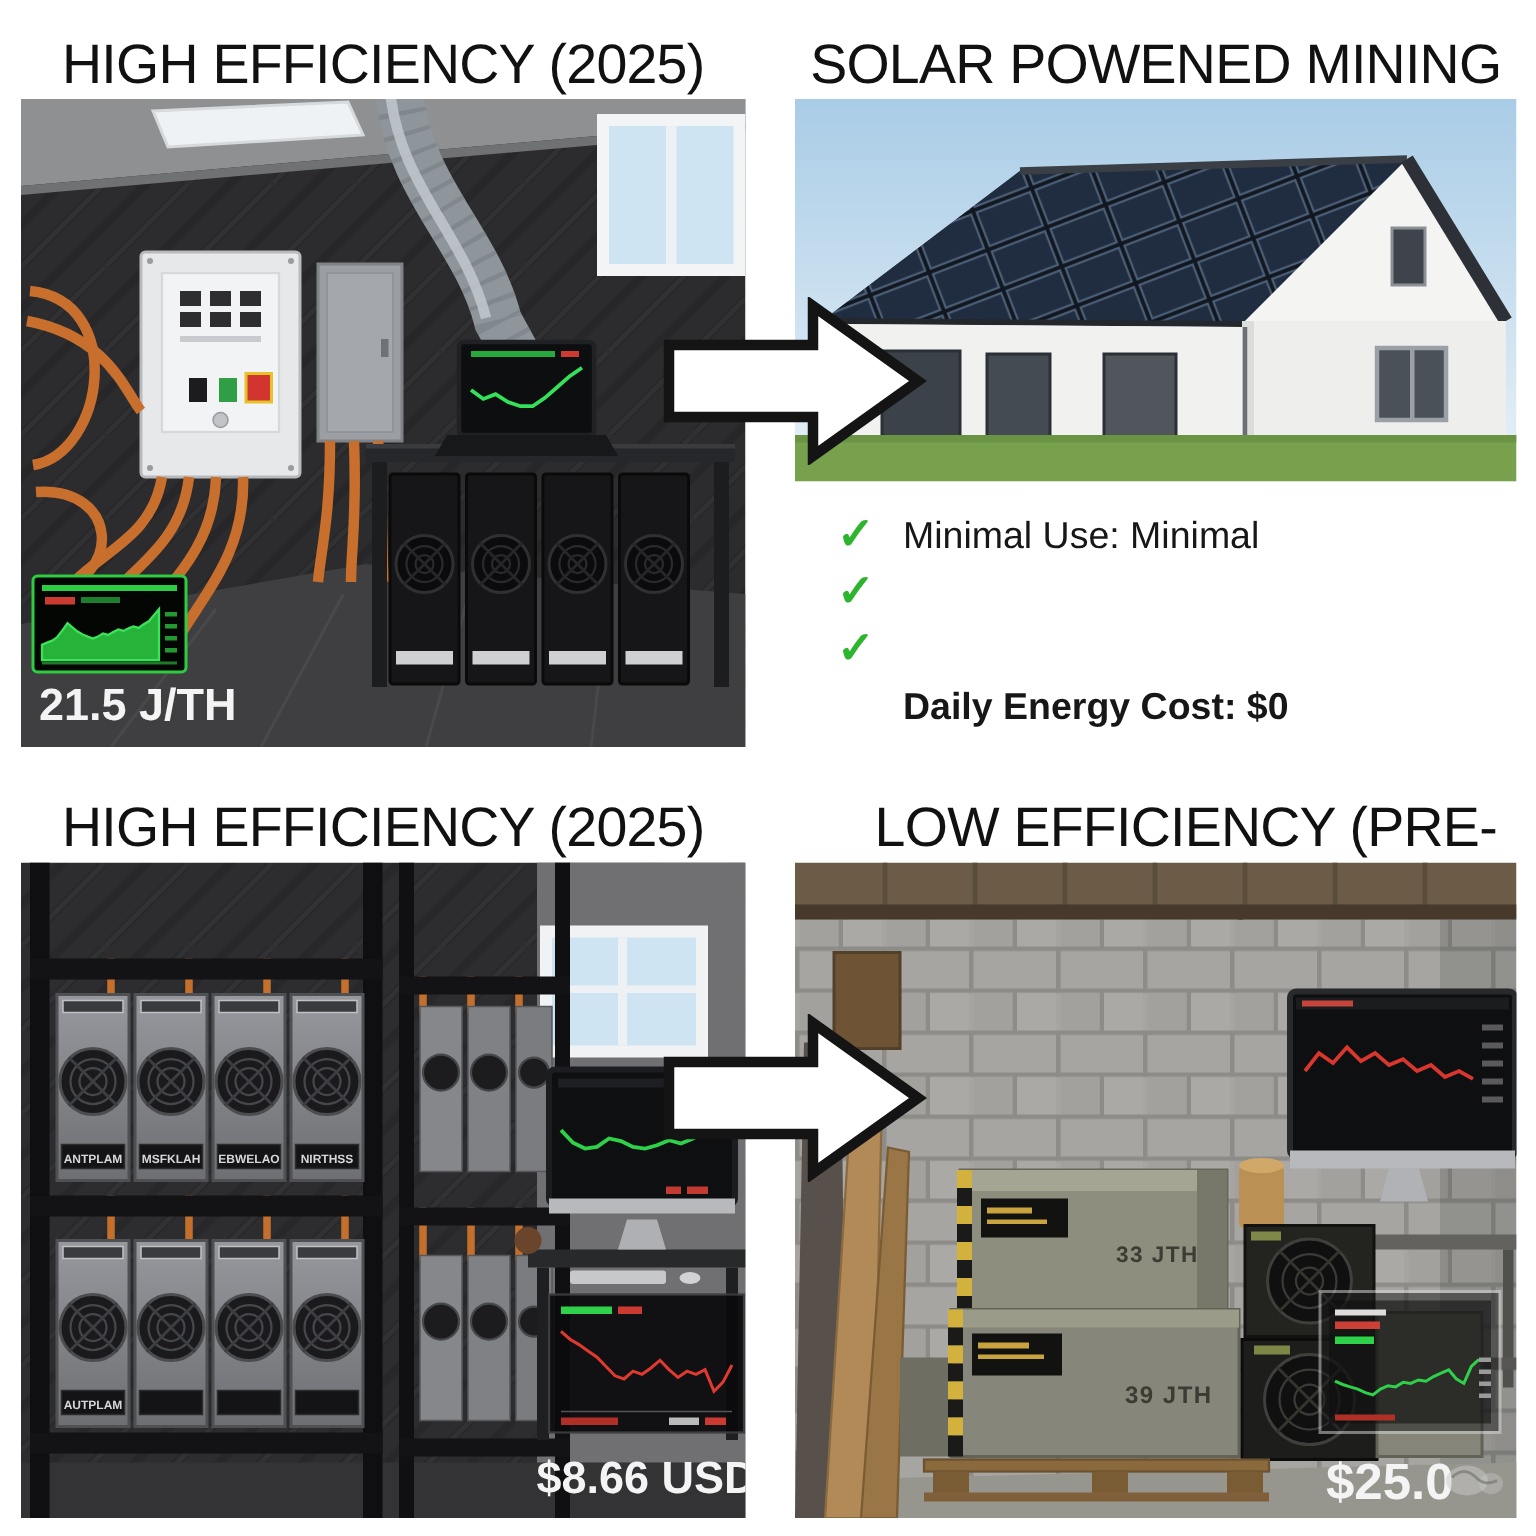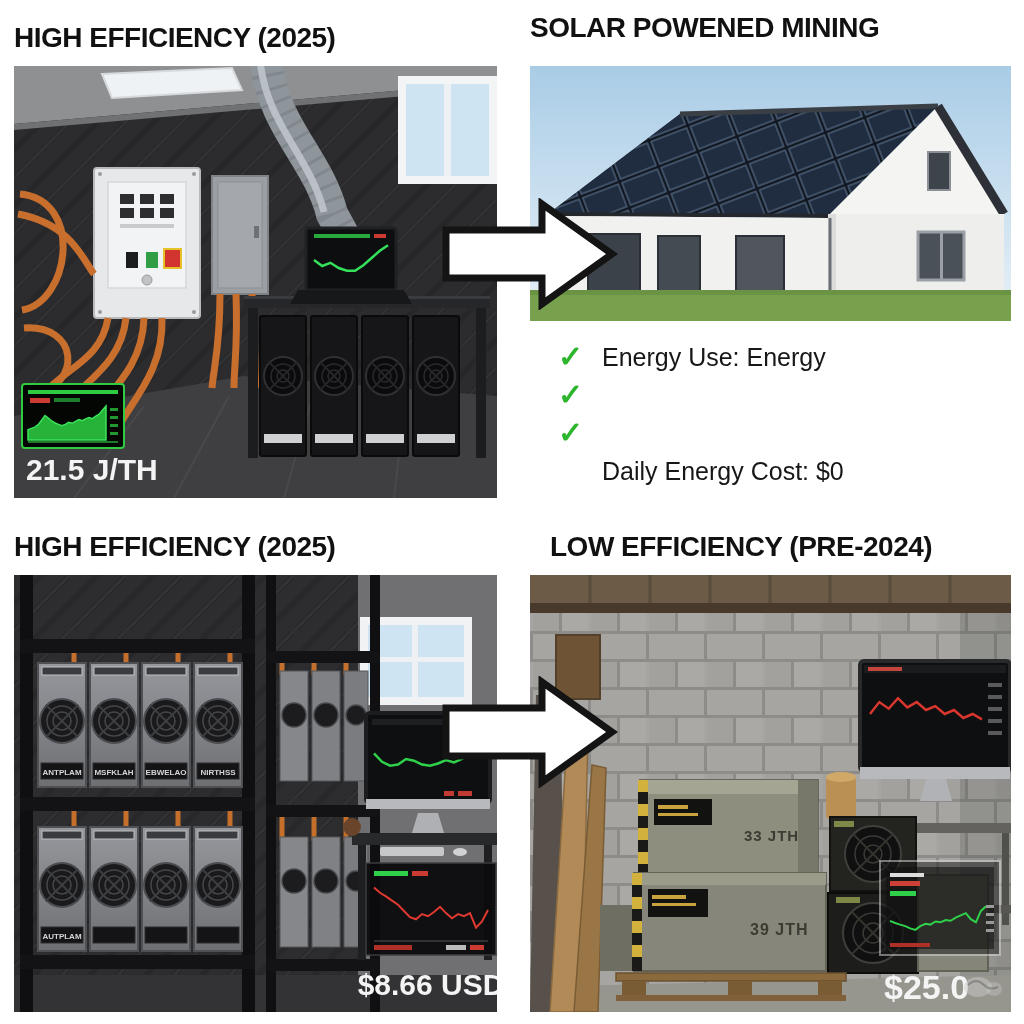--- a/index.html
+++ b/index.html
@@ -1,36 +1,36 @@
 <!DOCTYPE html>
 <html><head>
 <meta charset="utf-8">
 <style>
   html,body{margin:0;padding:0;background:#ffffff;}
   #stage{position:relative;width:1024px;height:1024px;background:#ffffff;overflow:hidden;
          font-family:"Liberation Sans",sans-serif;}
-  .title{position:absolute;height:40px;text-align:left;font-weight:bold;font-size:28px;
+  .title{position:absolute;height:40px;text-align:center;font-weight:normal;font-size:37px;
          letter-spacing:-0.5px;color:#111;}
   .panel{position:absolute;display:block;}
   svg{display:block;}
   svg text{font-family:"Liberation Sans",sans-serif;}
   .metric{font-weight:bold;fill:#f4f4f4;}
   .checklist{position:absolute;left:558px;top:338px;width:450px;}
   .check-row{display:flex;align-items:center;height:38px;font-size:25px;color:#171717;}
   .check-mark{width:44px;font-size:30px;font-weight:bold;color:#2db52d;line-height:38px;}
-  .check-row.nocheck{padding-left:44px;}
+  .check-row.nocheck{padding-left:44px;font-weight:bold;}
   .arrow{position:absolute;width:176px;height:112px;z-index:6;}
 </style>
 </head>
 <body>
 
 <div id="stage">
 
   <div class="title" style="left:14px;top:22px;width:483px;">HIGH EFFICIENCY (2025)</div>
-  <div class="title" style="left:530px;top:12px;width:481px;">SOLAR POWENED MINING</div>
+  <div class="title" style="left:530px;top:22px;width:481px;">SOLAR POWENED MINING</div>
   <div class="title" style="left:14px;top:531px;width:483px;">HIGH EFFICIENCY (2025)</div>
   <div class="title" style="left:550px;top:531px;width:481px;">LOW EFFICIENCY (PRE-2024)</div>
 
   <svg class="panel" style="left:14px;top:66px;" width="483" height="432" viewBox="0 0 483 432">
     <defs>
       <pattern id="foamA" width="56" height="56" patternUnits="userSpaceOnUse">
         <rect width="56" height="56" fill="#2c2c2e"></rect>
         <path d="M-8,36 L36,-8 M-8,64 L64,-8 M20,64 L64,20" stroke="#272729" stroke-width="6"></path>
         <path d="M0,56 L56,0" stroke="#313133" stroke-width="3"></path>
       </pattern>
@@ -205,21 +205,21 @@
       <rect x="206" y="170" width="48" height="58" fill="#50565c" stroke="#2b3036" stroke-width="2"></rect>
       <line x1="300" y1="152" x2="300" y2="226" stroke="#6b7076" stroke-width="3"></line>
     </g>
     <rect x="0" y="224" width="481" height="31" fill="#78a14e"></rect>
     <rect x="0" y="224" width="481" height="5" fill="#6a9344"></rect>
   </svg>
 
   <div class="checklist">
     <div class="check-row">
       <span class="check-mark">✓</span>
-      <span>Energy Use: Energy</span>
+      <span>Minimal Use: Minimal</span>
     </div>
     <div class="check-row">
       <span class="check-mark">✓</span>
     </div>
     <div class="check-row">
       <span class="check-mark">✓</span>
     </div>
     <div class="check-row nocheck">
       <span>Daily Energy Cost: $0</span>
     </div>

